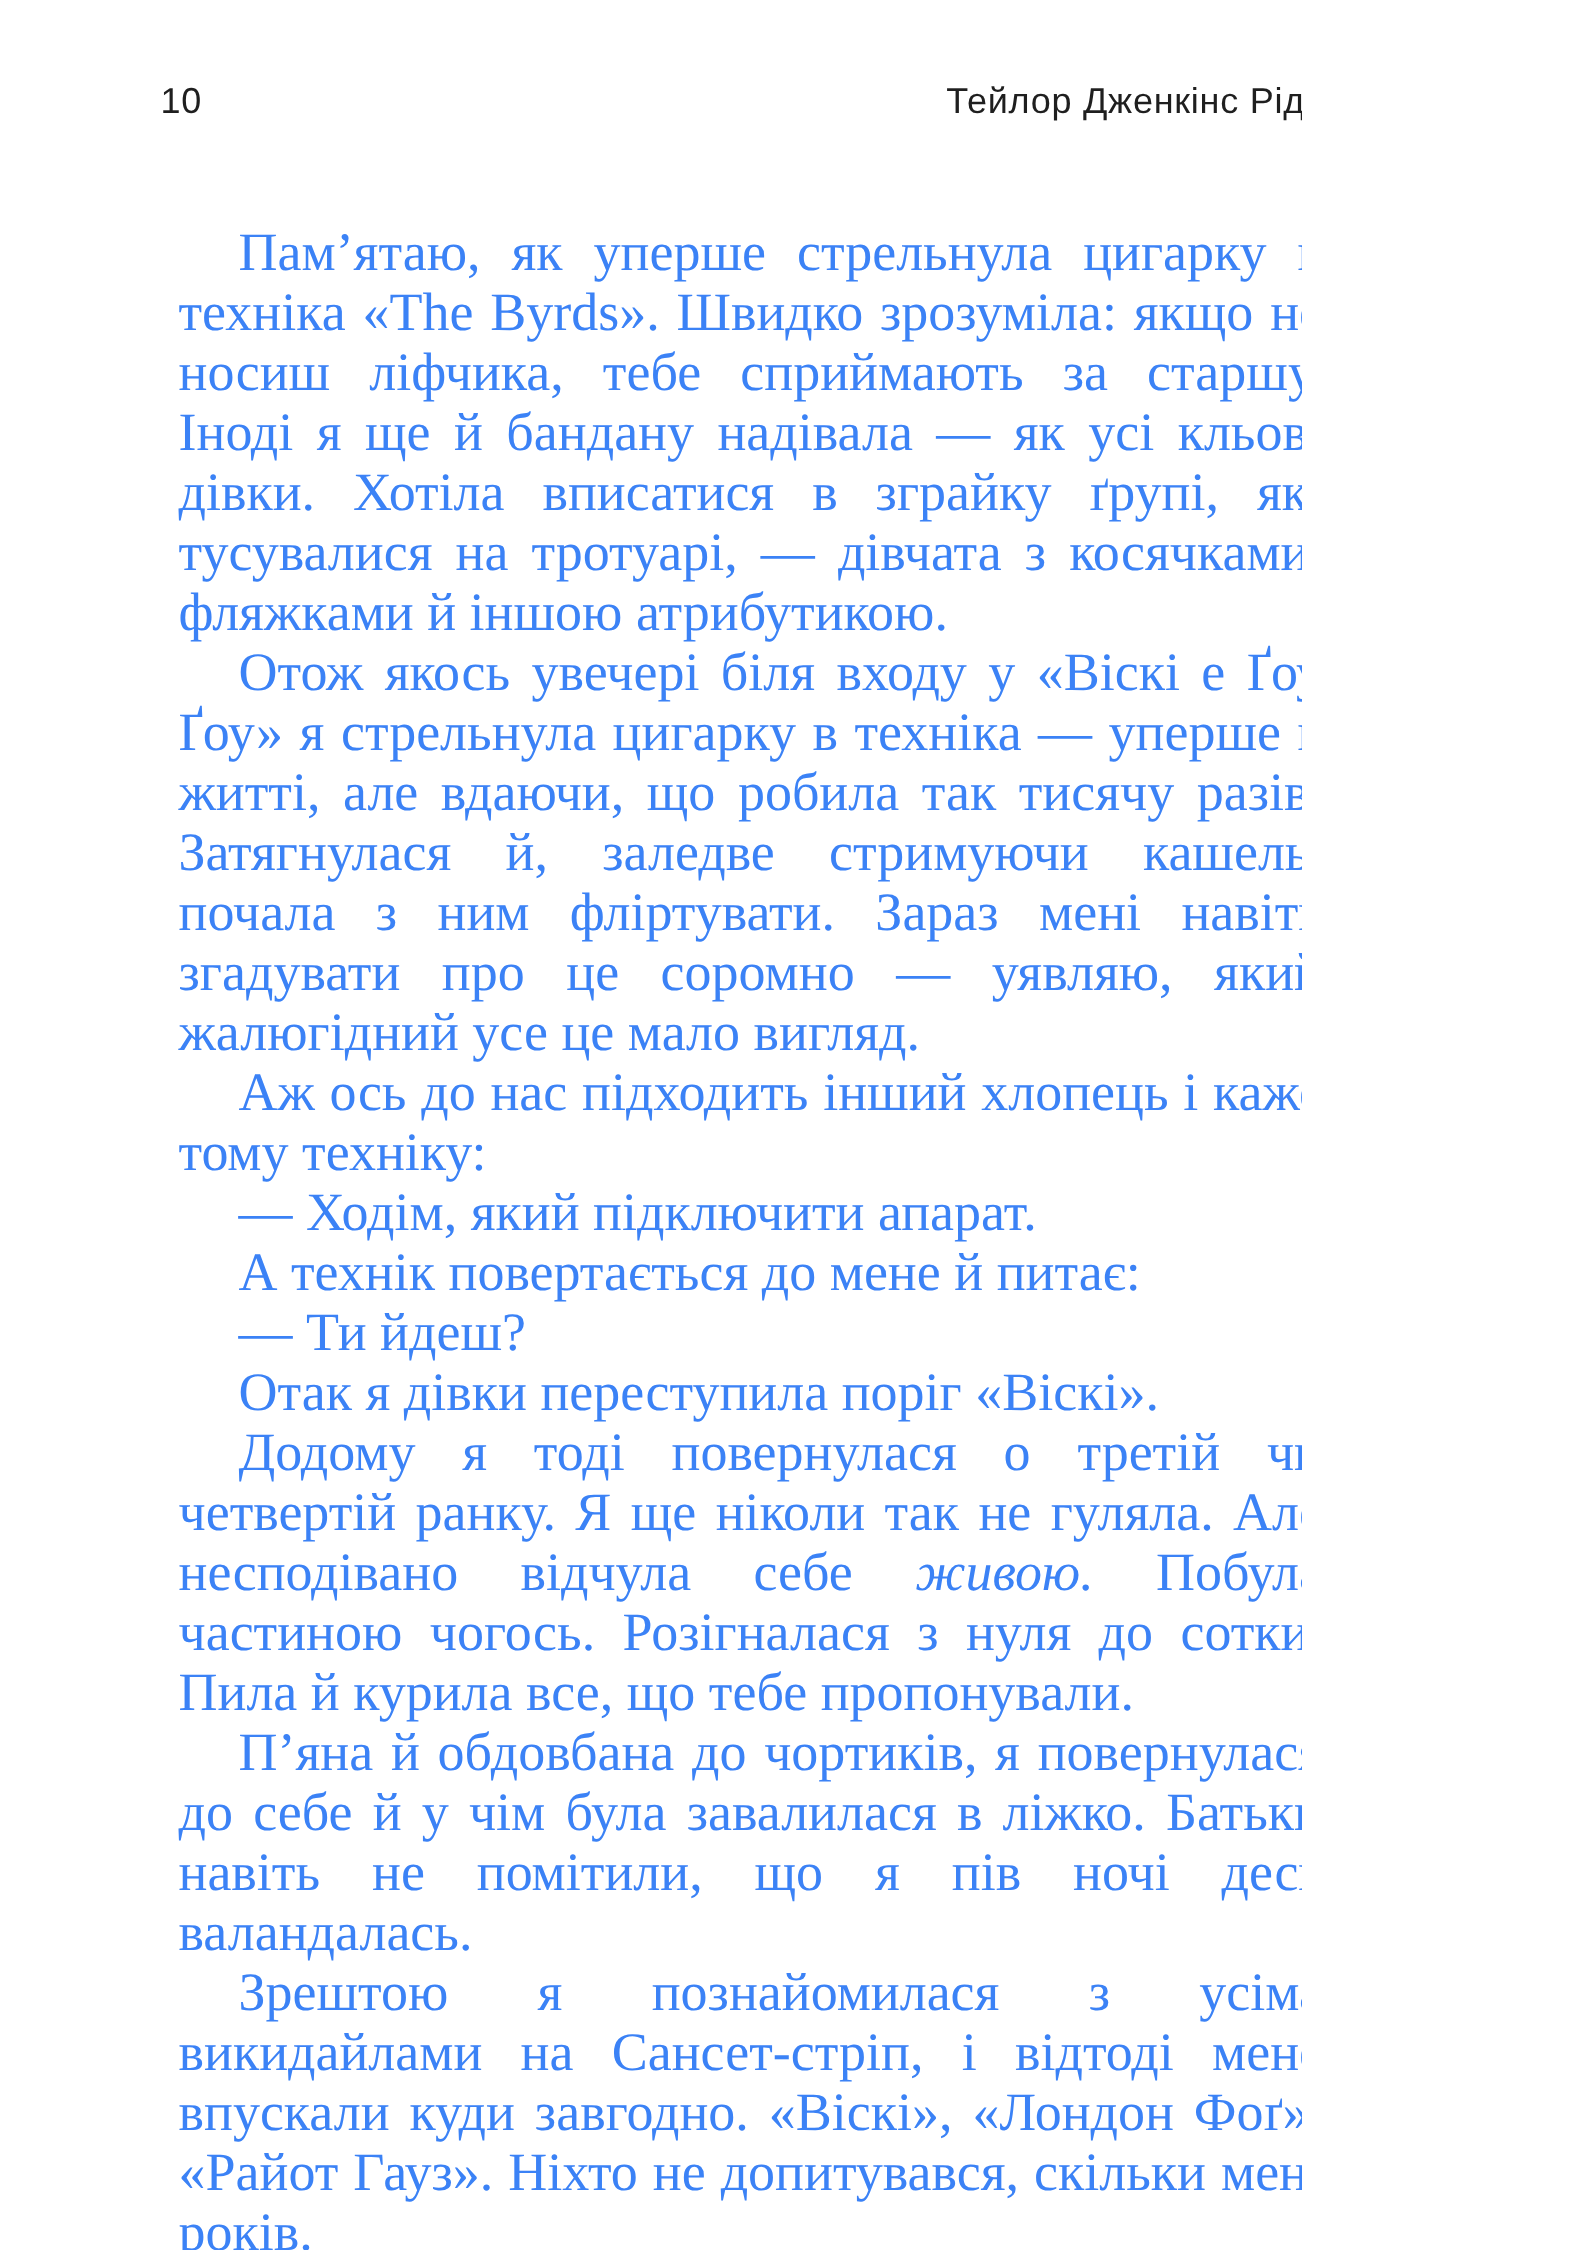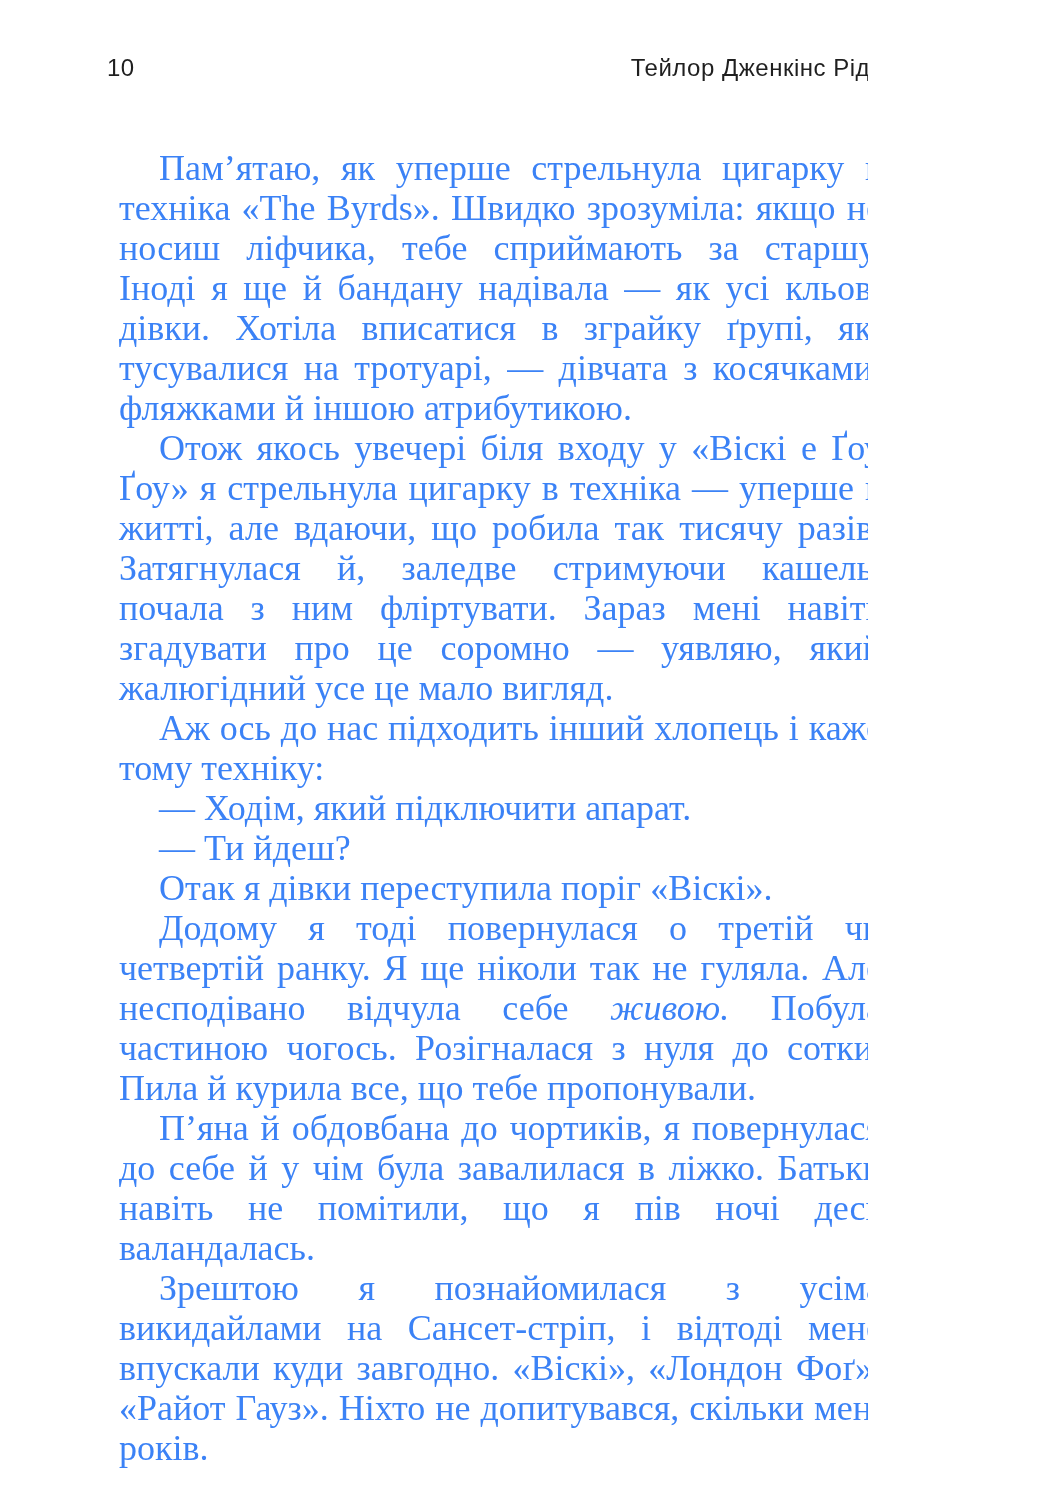--- a/index.html
+++ b/index.html
@@ -68,19 +68,20 @@
   <header class="running-head">
     <span class="page-num">10</span>
     <span class="head-title">Тейлор Дженкінс Рід</span>
   </header>
 
   <main class="text-block" id="text-block">
       <p><span>Пам’ятаю, як уперше стрельнула цигарку в техніка «The Byrds». Швидко зрозуміла: якщо не носиш ліфчика, тебе сприймають за старшу. Іноді я ще й бандану надівала — як усі кльові дівки. Хотіла вписатися в зграйку ґрупі, які тусувалися на тротуарі, — дівчата з косячками, фляжками й іншою атрибутикою.</span></p>
       <p><span>Отож якось увечері біля входу у «Віскі е Ґоу Ґоу» я стрельнула цигарку в техніка — уперше в житті, але вдаючи, що робила так тисячу разів. Затягнулася й, заледве стримуючи кашель, почала з ним фліртувати. Зараз мені навіть згадувати про це соромно — уявляю, який жалюгідний усе це мало вигляд.</span></p>
       <p><span>Аж ось до нас підходить інший хлопець і каже тому техніку:</span></p>
       <p><span>— Ходім, який підключити апарат.</span></p>
+      <p><span>А технік повертається до мене й питає:</span></p>
       <p><span>— Ти йдеш?</span></p>
       <p><span>Отак я дівки переступила поріг «Віскі».</span></p>
       <p><span>Додому я тоді повернулася о третій чи четвертій ранку. Я ще ніколи так не гуляла. Але несподівано відчула себе </span><span class="seg-italic">живою.</span><span> Побула частиною чогось. Розігналася з нуля до сотки. Пила й курила все, що тебе пропонували.</span></p>
       <p><span>П’яна й обдовбана до чортиків, я повернулася до себе й у чім була завалилася в ліжко. Батьки навіть не помітили, що я пів ночі десь валандалась.</span></p>
       <p><span>Зрештою я познайомилася з усіма викидайлами на Сансет-стріп, і відтоді мене впускали куди завгодно. «Віскі», «Лондон Фоґ», «Райот Гауз». Ніхто не допитувався, скільки мені років.</span></p>
     </main>
 </div>
 
 </body></html>

